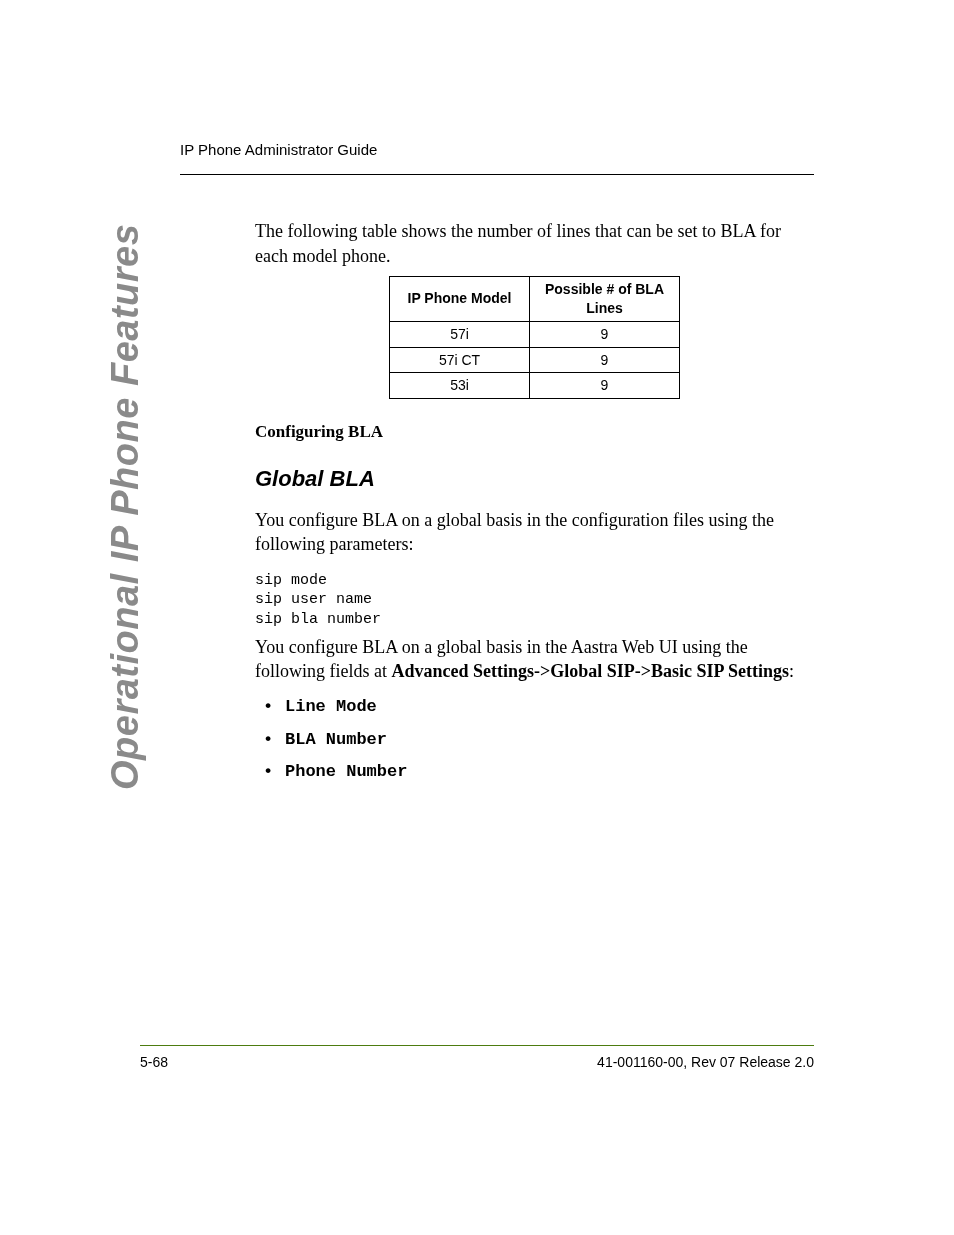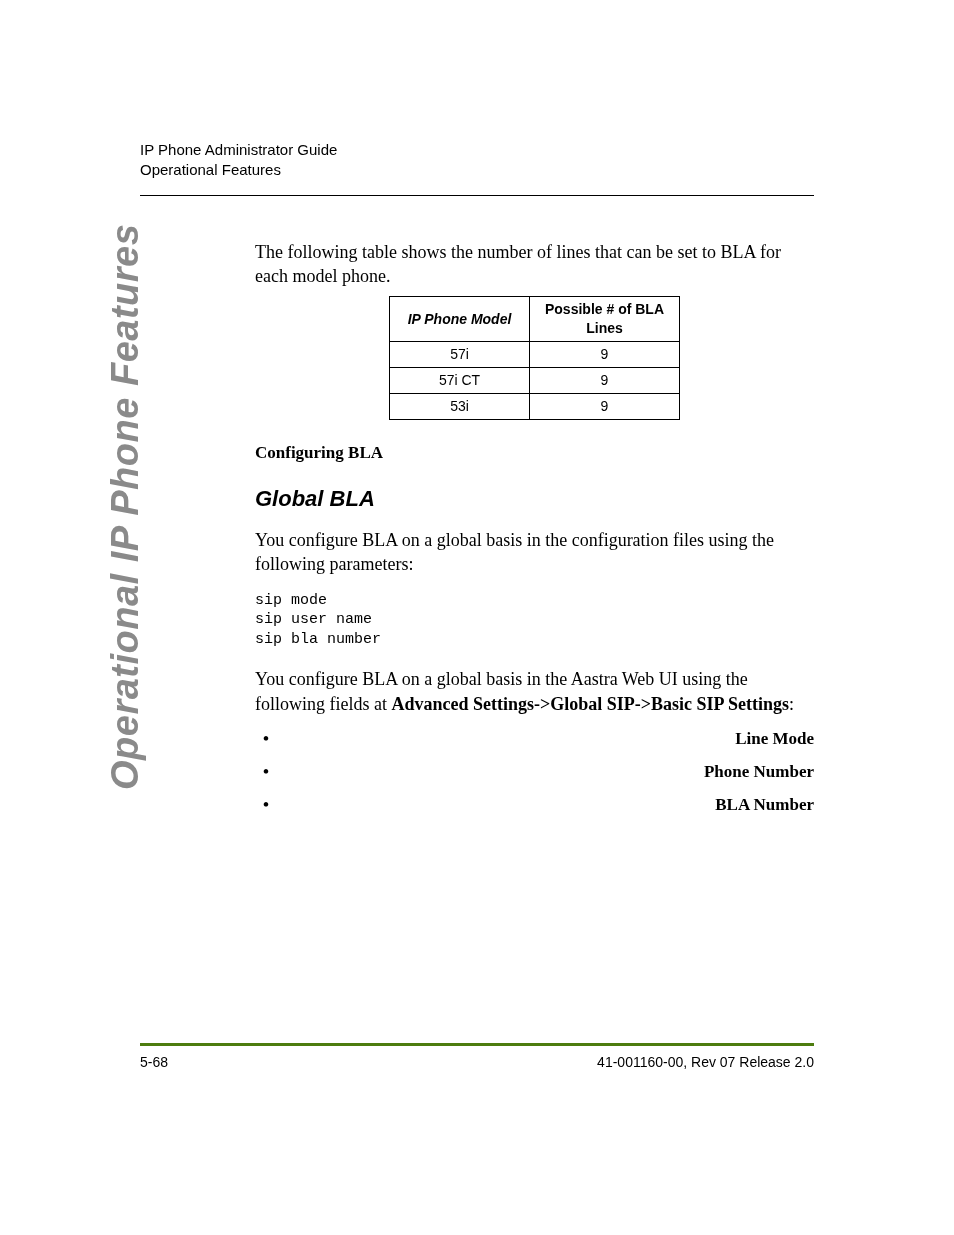--- a/index.html
+++ b/index.html
@@ -10,20 +10,21 @@
     height: 1235px;
     padding: 140px 140px 0 140px;
   }
   .header-block {
     font-family: Arial, Helvetica, sans-serif;
     font-size: 15px;
     line-height: 1.35;
     padding-bottom: 14px;
     border-bottom: 1.5px solid #000;
     margin-bottom: 44px;
+    margin-left: 40px;
   }
   .sidebar-text {
     position: absolute;
     left: 104px;
     top: 790px;
     transform: rotate(-90deg);
     transform-origin: left top;
     font-family: Arial, Helvetica, sans-serif;
     font-style: italic;
     font-weight: 700;
@@ -43,84 +44,82 @@
     margin: 8px auto 22px auto;
   }
   .tbl th, .tbl td {
     border: 1px solid #000;
     font-family: Arial, Helvetica, sans-serif;
     font-size: 14px;
     text-align: center;
     padding: 3px 14px;
   }
   .tbl th { font-weight: 700; }
-  .tbl th.col1 { width: 140px; font-style: italic; }
+  .tbl th.col1 { width: 140px; }
   .tbl th.col2 { width: 150px; }
   .h-bold {
     font-family: Liberation Serif, serif;
     font-weight: 700;
     font-size: 17px;
     margin: 6px 0 14px 0;
   }
   .h-bold-italic {
     font-family: Arial, Helvetica, sans-serif;
     font-weight: 700;
     font-style: italic;
     font-size: 22px;
     margin: 20px 0 14px 0;
   }
   .code-block {
     font-family: "Courier New", Courier, monospace;
     font-size: 15px;
     line-height: 1.3;
     white-space: pre;
-    margin: 14px 0 18px 0;
+    margin: 14px 0 6px 0;
   }
   .bold-inline { font-weight: 700; }
   ul.bullets {
     list-style: none;
     margin: 12px 0 0 4px;
   }
   ul.bullets li {
     position: relative;
     padding-left: 26px;
-    font-family: Liberation Serif, serif;
+    font-family: Liberation Mono, monospace;
     font-weight: 700;
     font-size: 17px;
     margin-bottom: 10px;
-    text-align: right;
   }
   ul.bullets li::before {
     content: "•";
     position: absolute;
     left: 4px;
     top: 0;
     font-size: 17px;
   }
   .footer {
     position: absolute;
     left: 140px;
     right: 140px;
     bottom: 165px;
-    border-top: 3px solid #4d7c0f;
+    border-top: 1px solid #4d7c0f;
     padding-top: 8px;
     font-family: Arial, Helvetica, sans-serif;
     font-size: 14px;
     display: flex;
     justify-content: space-between;
   }
 </style>
 </head>
 <body>
 
 <div class="page">
 
   <div class="header-block">
     <div>IP Phone Administrator Guide</div>
-    <div>Operational Features</div>
   </div>
 
   <div class="sidebar-text">Operational IP Phone Features</div>
 
   <div class="content">
 
     <p class="para">The following table shows the number of lines that can be set to BLA for each model phone.</p>
 
     <table class="tbl">
       <thead>
@@ -153,22 +152,22 @@
     <div class="code-block">sip mode
 sip user name
 sip bla number</div>
 
     <p class="para">
       <span>You configure BLA on a global basis in the Aastra Web UI using the following fields at </span><span class="bold-inline">Advanced Settings-&gt;Global SIP-&gt;Basic SIP Settings</span><span>:</span>
     </p>
 
     <ul class="bullets">
       <li>Line Mode</li>
+      <li>BLA Number</li>
       <li>Phone Number</li>
-      <li>BLA Number</li>
     </ul>
 
   </div>
 
   <div class="footer">
     <span>5-68</span>
     <span>41-001160-00, Rev 07 Release 2.0</span>
   </div>
 
 </div>

